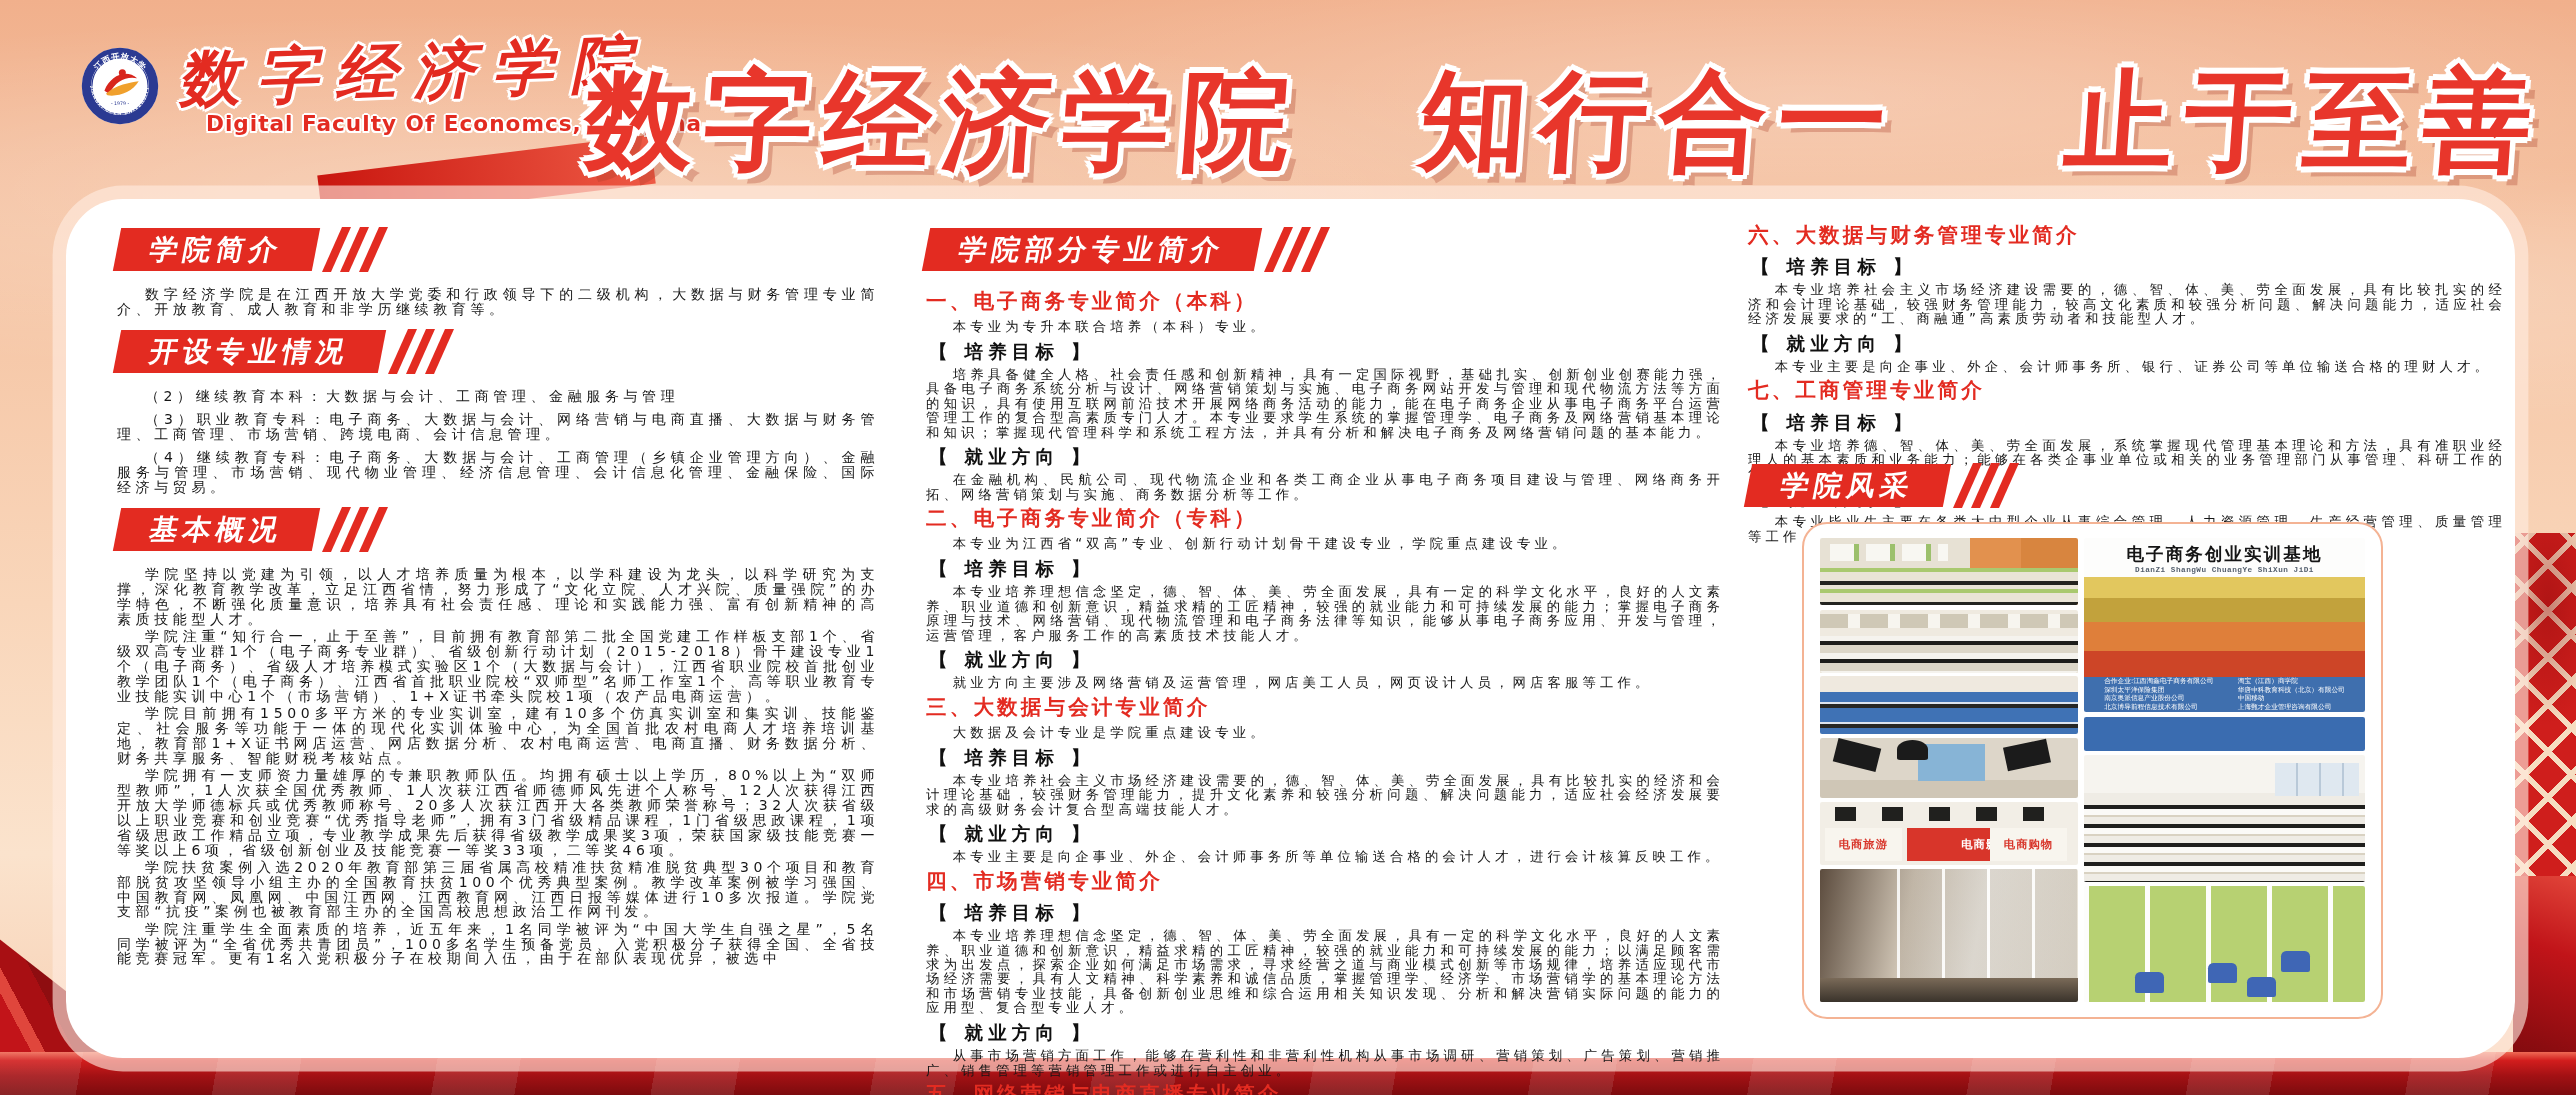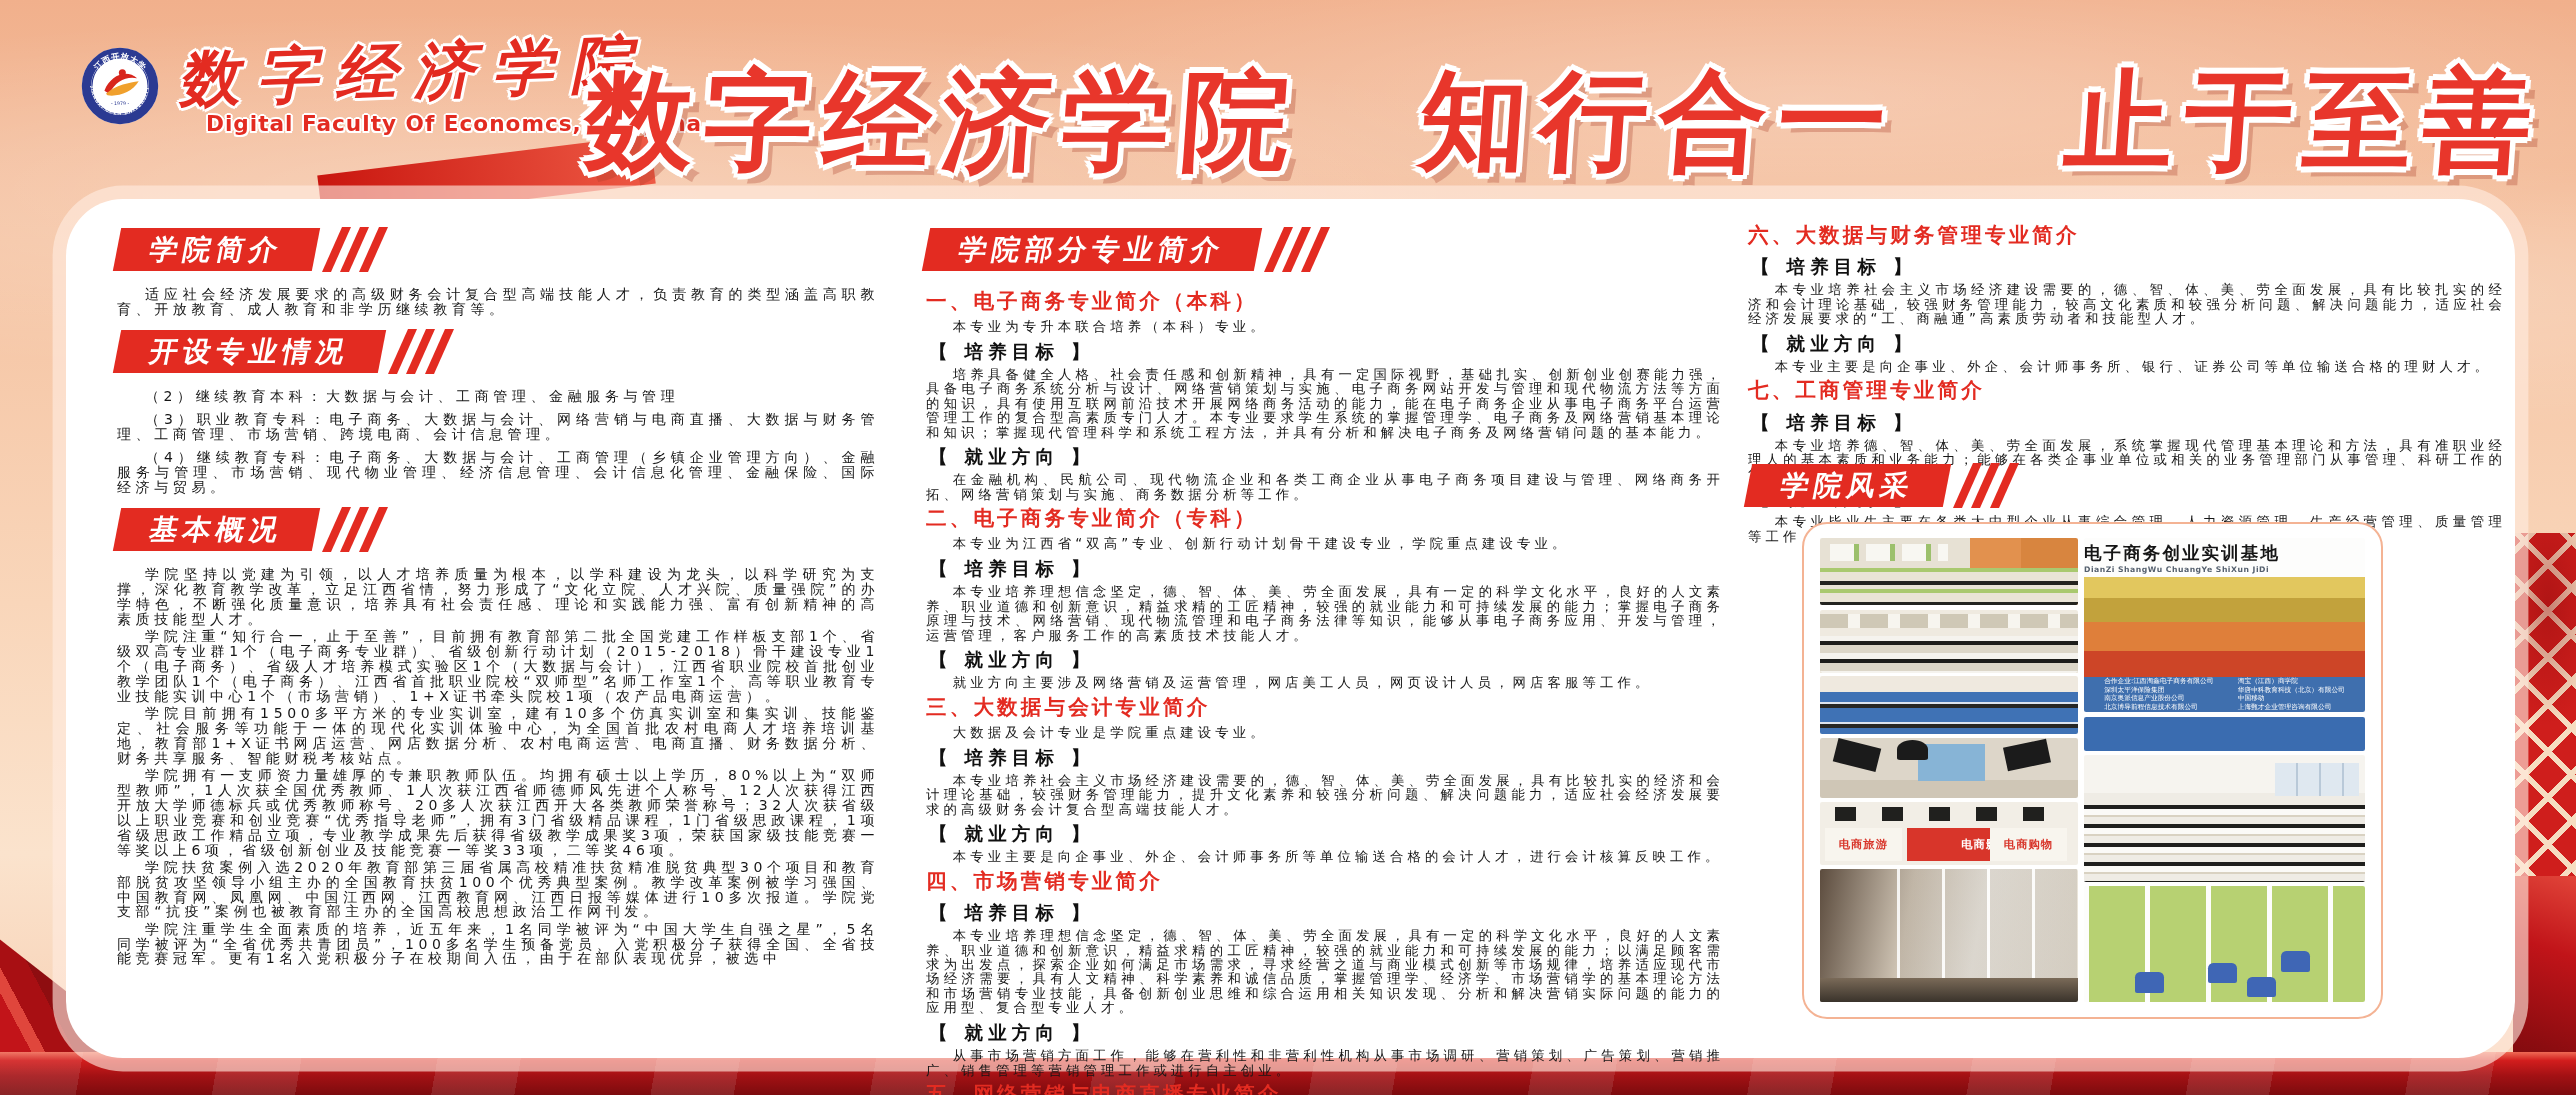--- a/index.html
+++ b/index.html
@@ -95,21 +95,21 @@
   .p5::before{content:"";position:absolute;left:6%;top:8%;width:88%;height:22%;
     background:repeating-linear-gradient(90deg,#20201e 0 20.6px,transparent 20.6px 47px);}
   .p6{left:15.5px;top:345px;width:258px;height:133px;
     background:linear-gradient(100deg,#5c4c3e 0%,#cfc4b4 34%,#f2efe8 60%,#e8e2d6 100%);}
   .p6::before{content:"";position:absolute;left:30%;top:0;width:70%;height:100%;
     background:repeating-linear-gradient(90deg,rgba(255,255,255,.85) 0 3.1px,rgba(150,140,128,.25) 3.1px 45px);}
   .p6::after{content:"";position:absolute;left:0;bottom:0;width:100%;height:18%;
     background:linear-gradient(180deg,#7a6a58,#3a332b);}
   
   .q1{left:280px;top:14.4px;width:281px;height:174px;background:#fff;}
-  .tb-top{height:39px;display:flex;flex-direction:column;justify-content:center;background:#fdfdfc;}
+  .tb-top{height:39px;display:flex;flex-direction:column;align-items:center;justify-content:center;background:#fdfdfc;font-family:Liberation Mono, monospace;}
   .tb-title{font-weight:900;font-size:17.5px;letter-spacing:2.1px;color:#151515;}
   .tb-pinyin{font-weight:700;font-size:7.7px;letter-spacing:0.5px;color:#55606e;margin-top:0;}
   .tb-band{width:100%;}
   .b1{height:20.6px;background:#e2c75e;}
   .b2{height:24px;background:#c2a23c;}
   .b3{height:29px;background:#df7f3a;}
   .b4{height:26px;background:#cd4527;}
   .tb-blue{height:36px;background:#3f6fae;display:flex;align-items:center;justify-content:space-around;padding:0 8px;}
   .tb-col{display:flex;flex-direction:column;gap:1px;}
   .tb-col span{color:#fff;font-size:6.7px;letter-spacing:0;line-height:1.15;white-space:nowrap;}
@@ -161,21 +161,21 @@
 
   <div class="col col1">
     <div class="sec">
       <div class="skew">
           <span>学院简介</span>
         </div>
       <i class="s1"></i>
         <i class="s2"></i>
         <i class="s3"></i>
     </div>
-    <p class="para">适应社会经济发展要求的高级财务会计复合型高端技能人才，负责教育的类型涵盖高职教育、开放教育、成人教育和非学历继续教育等。</p>
+    <p class="para">数字经济学院是在江西开放大学党委和行政领导下的二级机构，大数据与财务管理专业简介、开放教育、成人教育和非学历继续教育等。</p>
 
     <div class="sec">
       <div class="skew">
           <span>开设专业情况</span>
         </div>
       <i class="s1"></i>
         <i class="s2"></i>
         <i class="s3"></i>
     </div>
     <div class="list">

